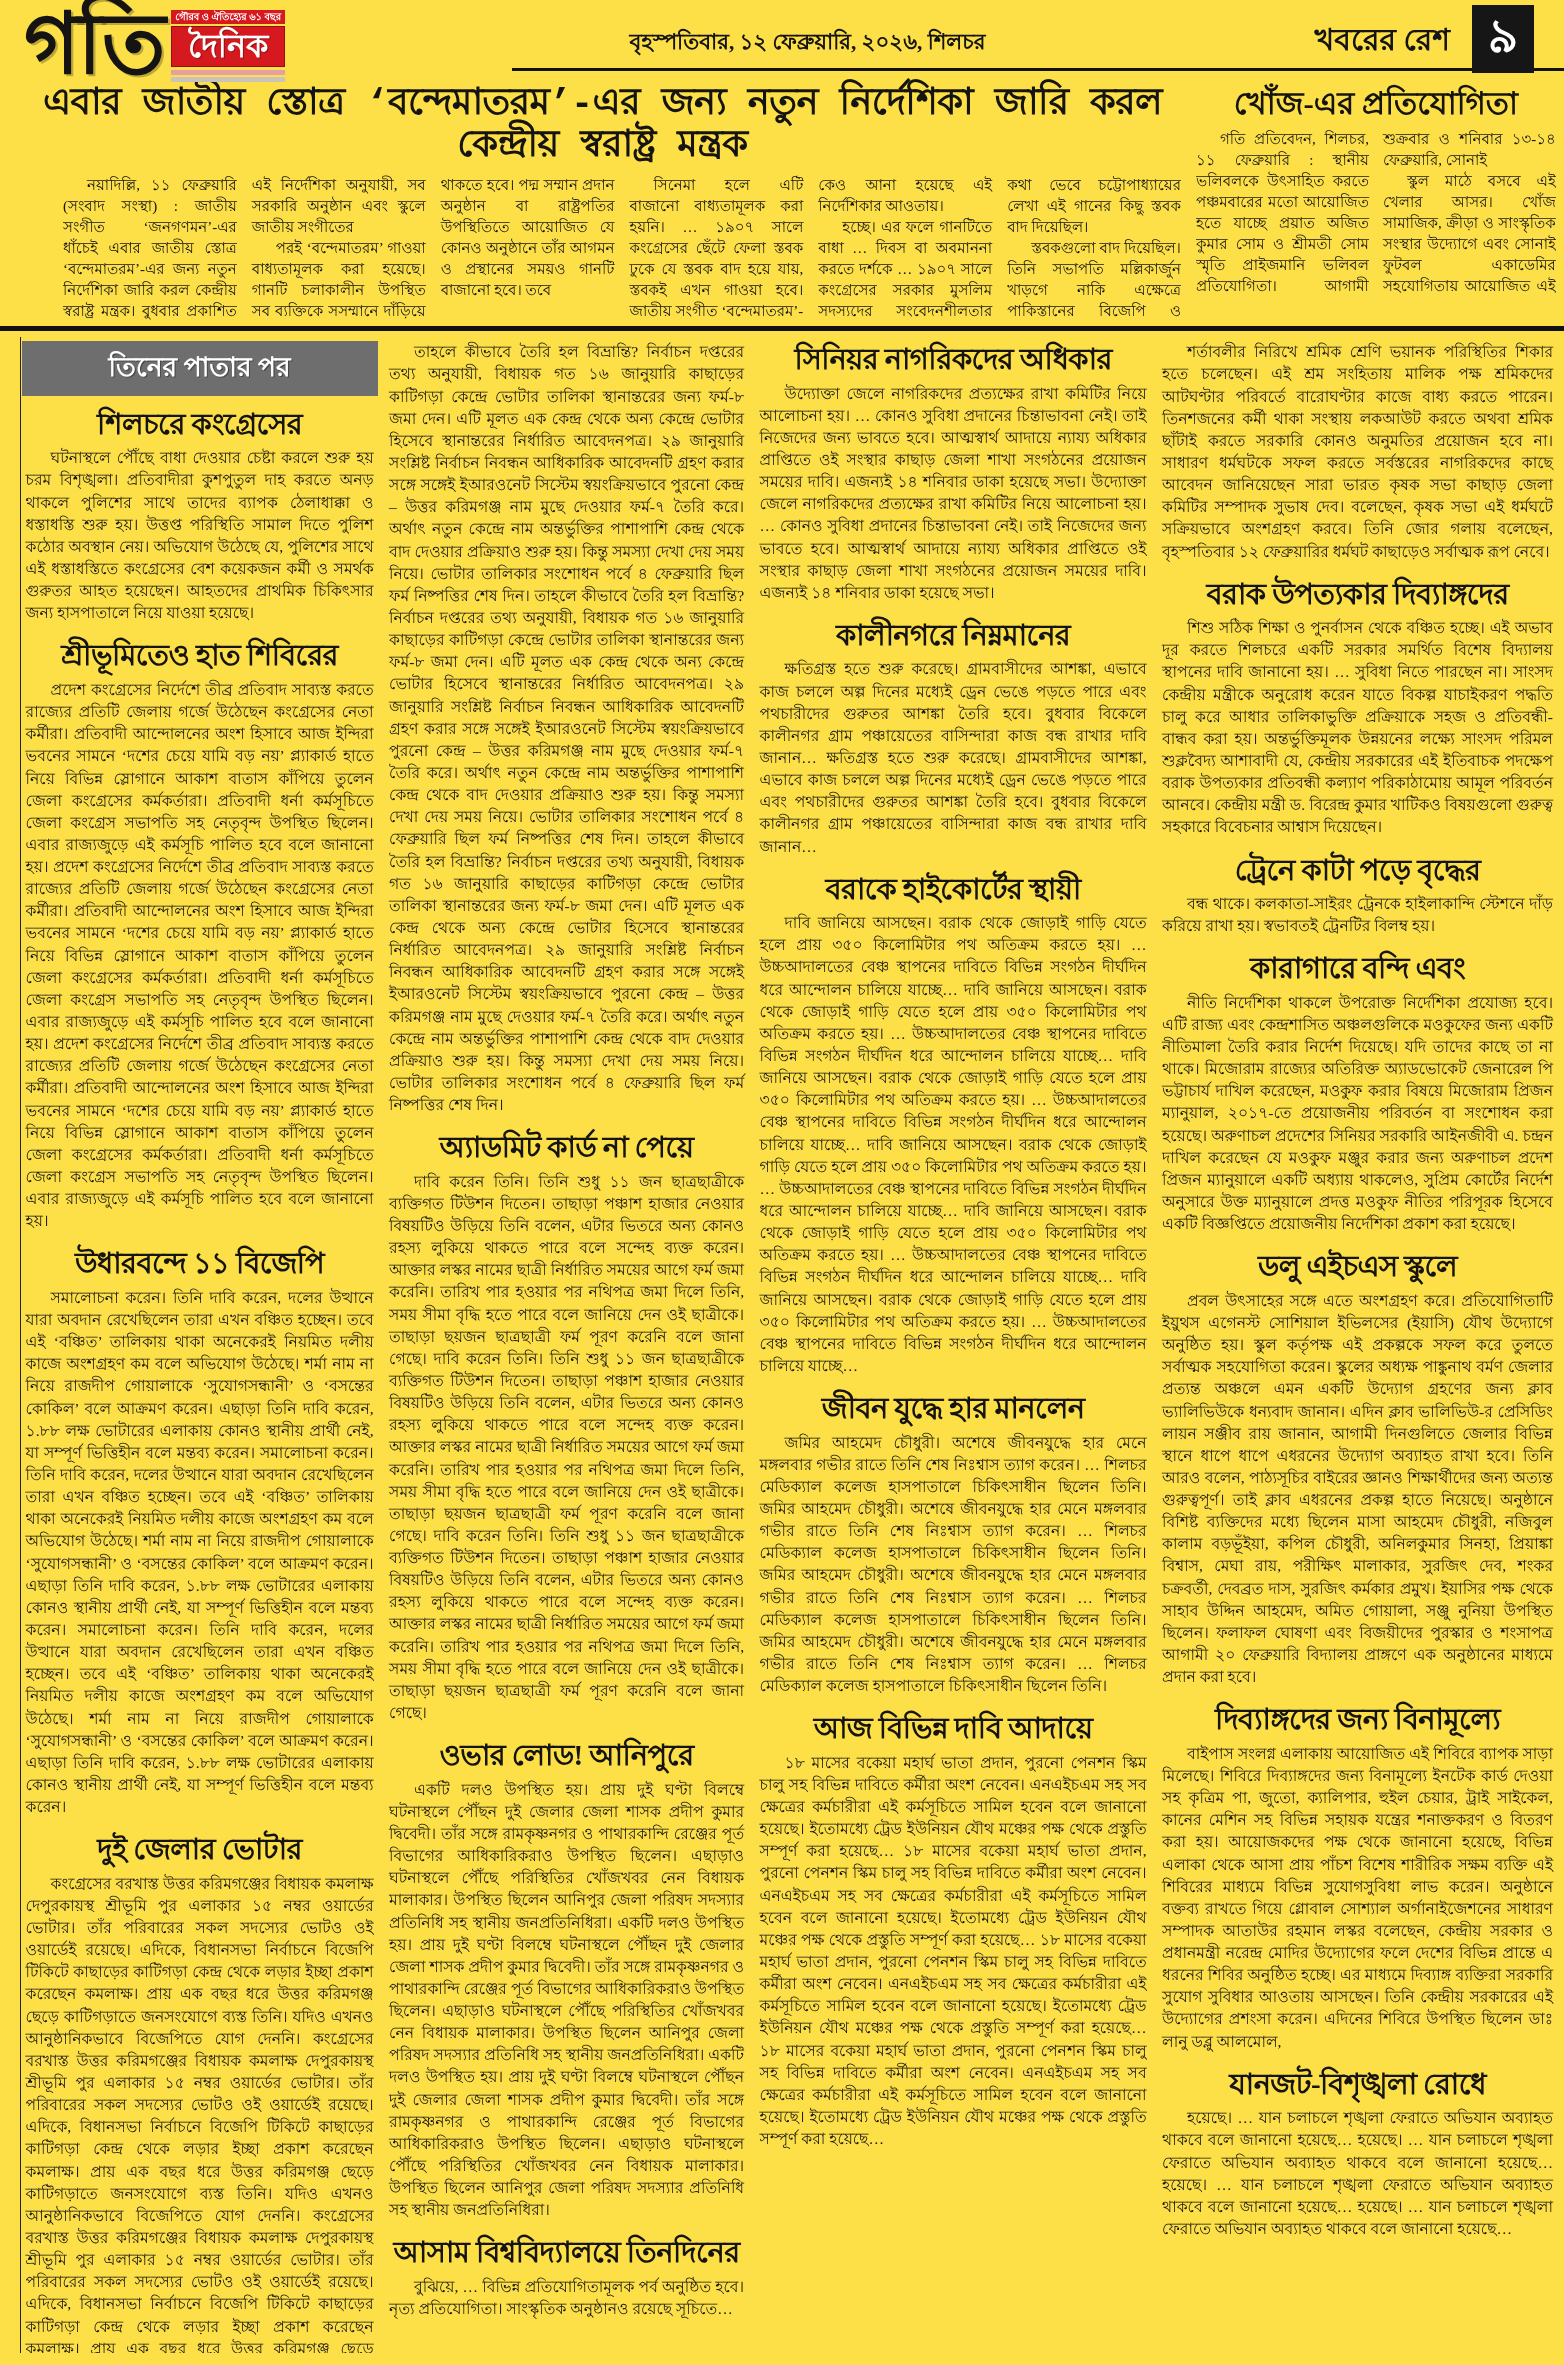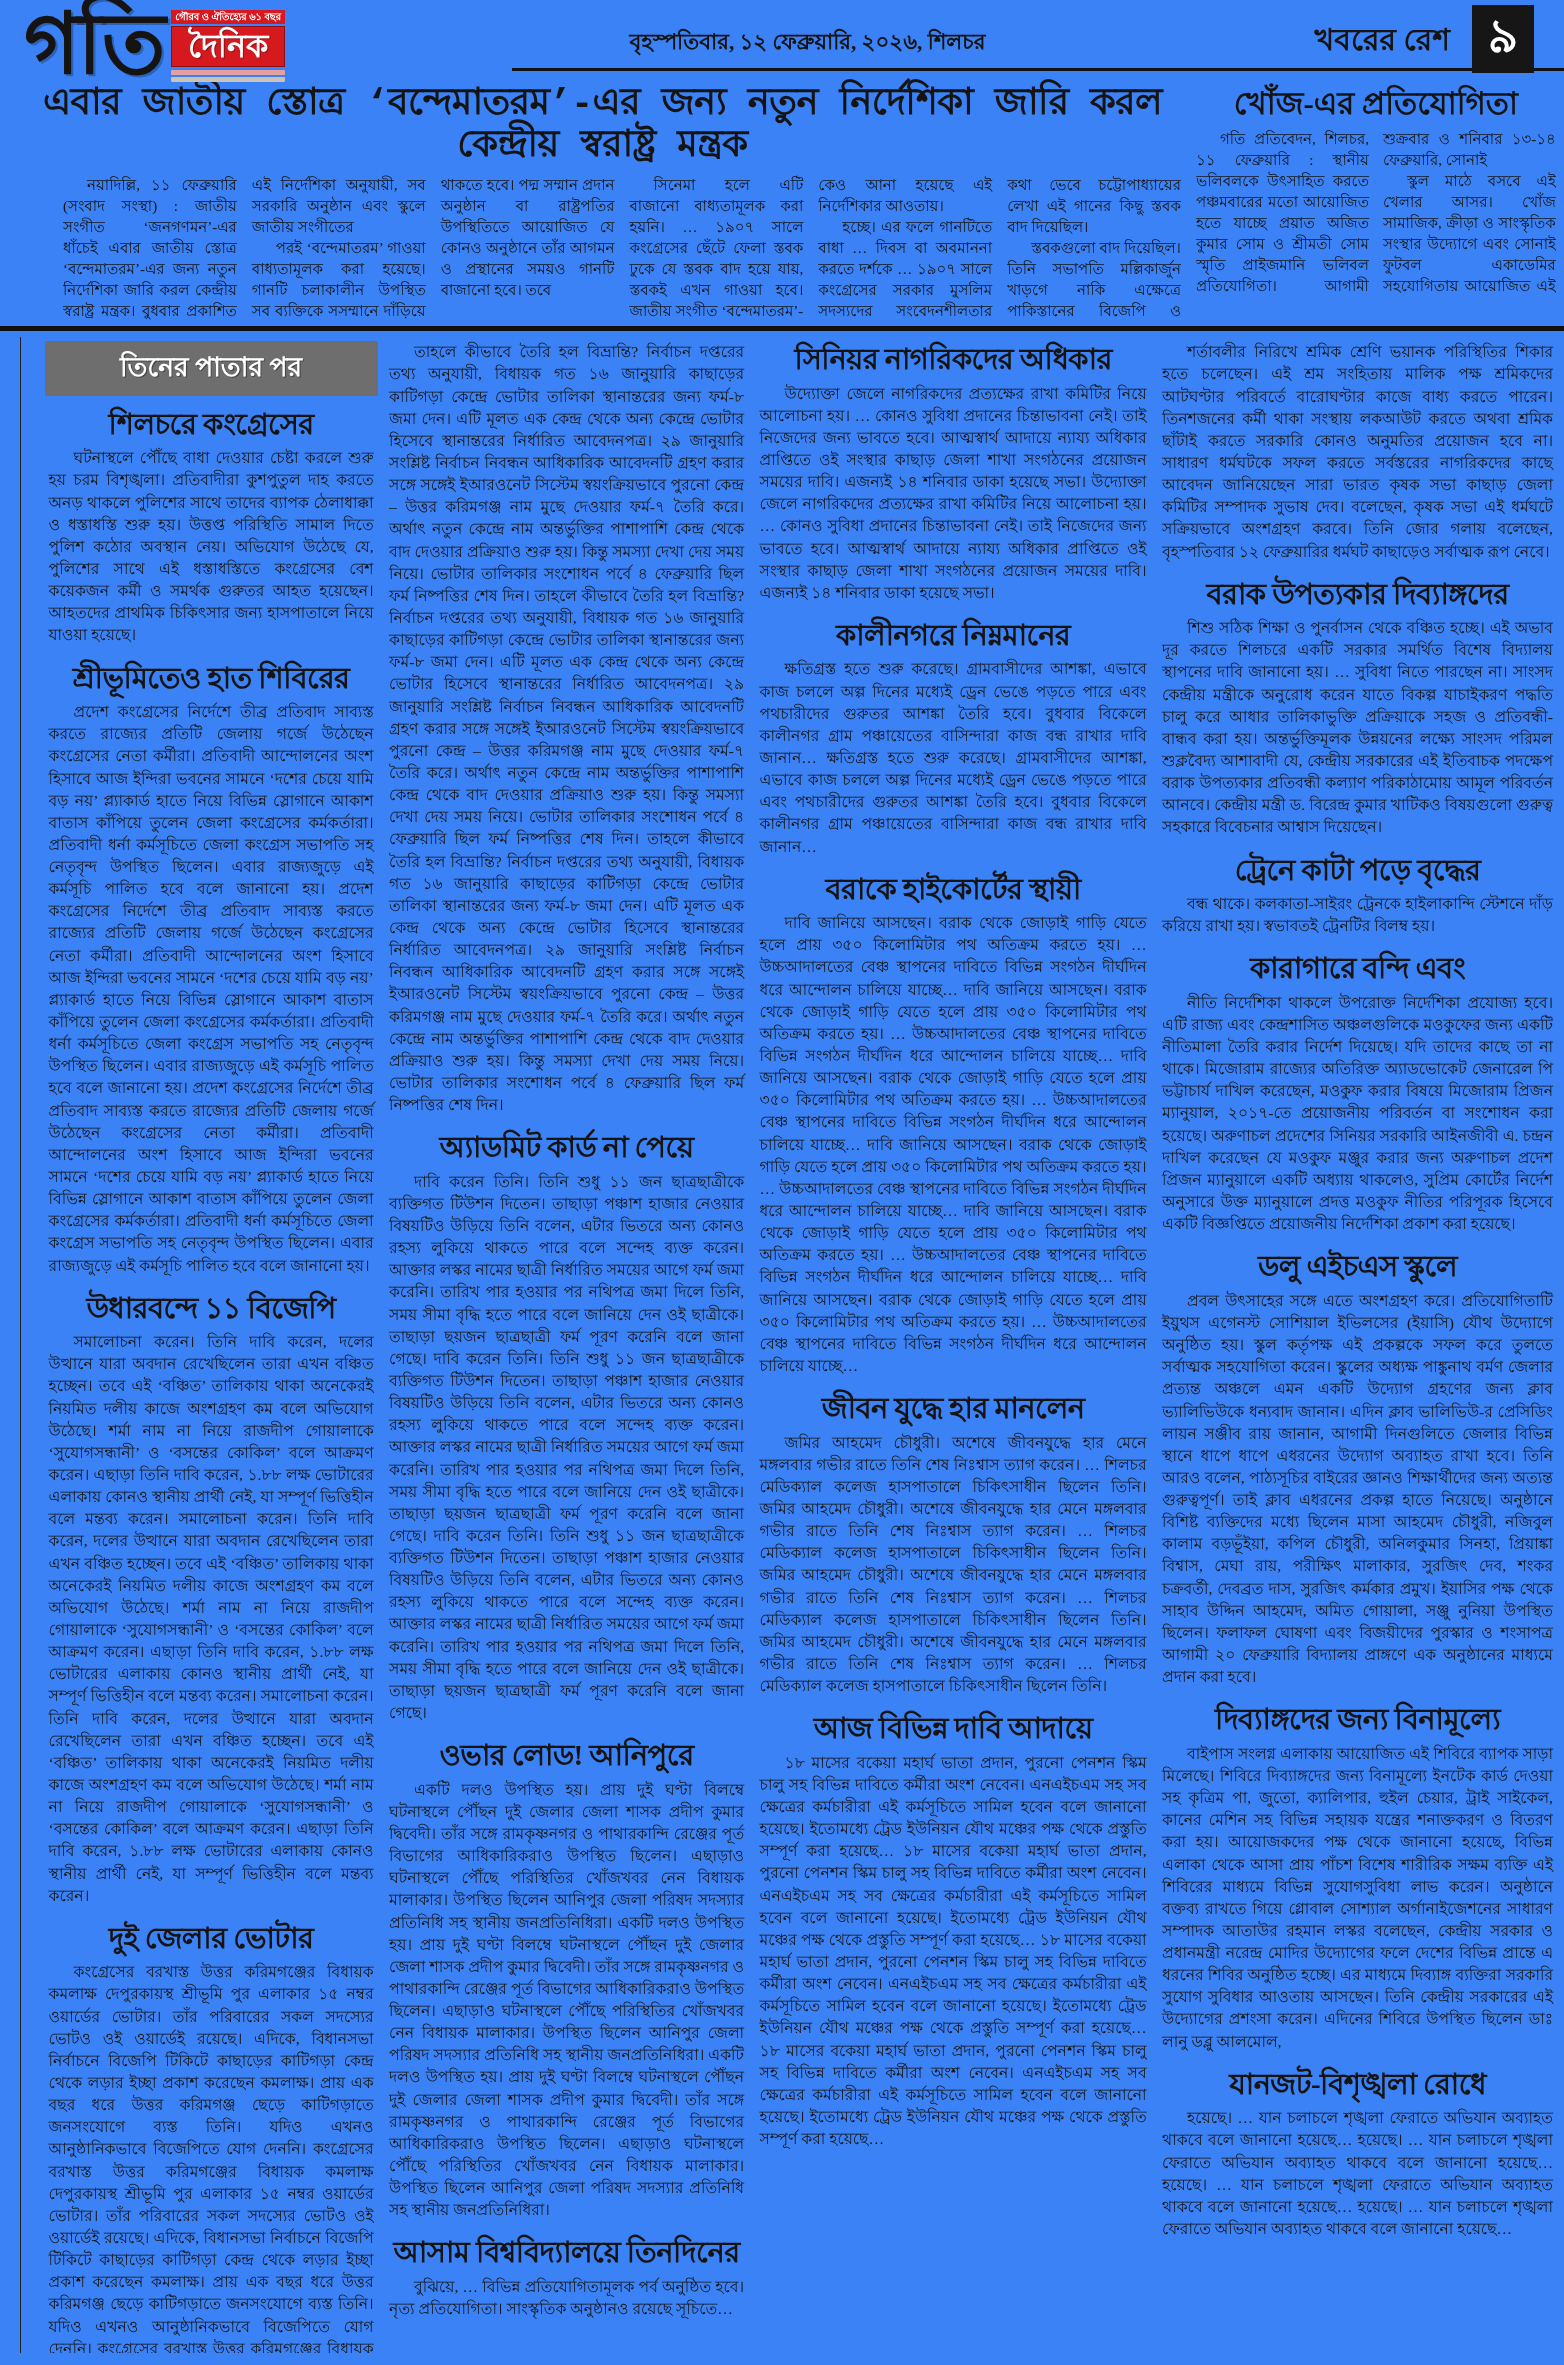--- a/index.html
+++ b/index.html
@@ -1,20 +1,20 @@
 <!DOCTYPE html>
 <html lang="bn" style="font-size:9.2px"><head>
 <meta charset="utf-8">
 <style>
   html,body{margin:0;padding:0;background:#555;}
   .page{
     position:relative;
     width:1565px;height:2366px;
     margin:0 auto;
-    background:#3b82f6;
+    background:#fde047;
     color:#151413;
     font-family:"Liberation Serif","DejaVu Serif",serif;
     overflow:hidden;
     box-sizing:border-box;
   }
   
   .masthead{position:relative;height:81px;padding:5.8px 9.2px 0 24px;box-sizing:border-box;}
   .logo-wrap{position:absolute;left:24px;top:8px;display:flex;align-items:flex-start;gap:8px;}
   .paper-name{
     font-size:85px;line-height:0.85;font-weight:bold;letter-spacing:-2.3px;
@@ -61,21 +61,21 @@
   .side-body{column-count:2;column-gap:14px;font-size:15px;line-height:1.4;text-align:justify;height:173px;overflow:hidden;}
   .lead-body p,.side-body p{margin:0;text-indent:1.6em;}
   
   .section-rule{height:5.2px;background:#111;margin:2.3px 0 0 0;}
   
   .cont-section{
     display:flex;gap:7.5px;padding:5.8px 8px 0 19.6px;box-sizing:border-box;
     height:2022px;overflow:hidden;
   }
   .ncol{box-sizing:border-box;overflow:hidden;}
-  .col-a{flex:0 0 358px;border-left:1.7px solid #222;padding-left:24px;}
+  .col-a{flex:0 0 358px;border-left:1.7px solid #222;padding-left:1px;}
   .col-b{flex:0 0 363px;}
   .col-c{flex:0 0 395px;}
   .col-d{flex:1 1 auto;min-width:0;}
   .continued-banner{
     background:#6e6e6e;color:#fff;font-size:26.5px;font-weight:bold;text-align:center;
     padding:5.8px 0;margin:3.5px 0 11.5px 0;text-shadow:1.2px 1.2px 0 rgba(0,0,0,.35);
   }
   .art{margin-bottom:15px;}
   .art-head{
     font-size:29px;line-height:1.12;font-weight:bold;text-align:center;margin:5.8px 0 7px 0;

